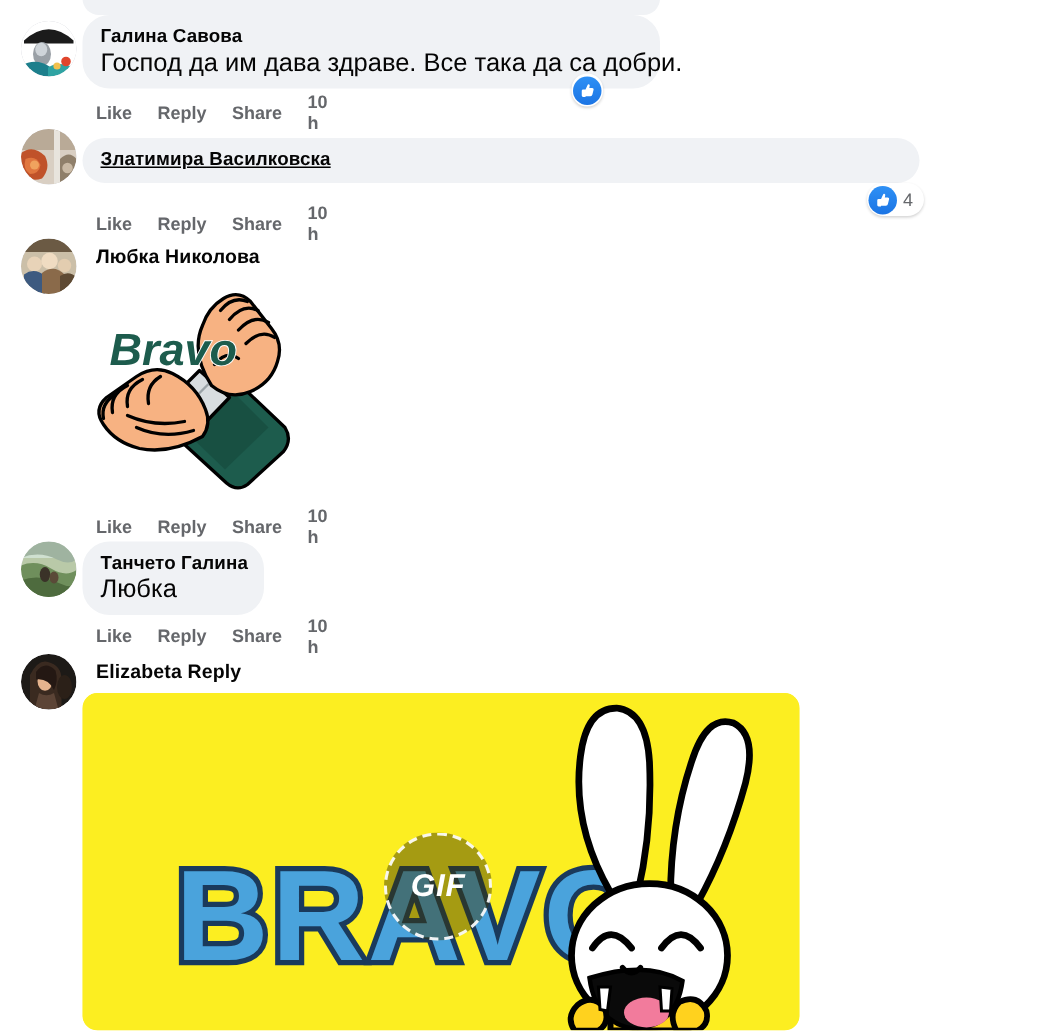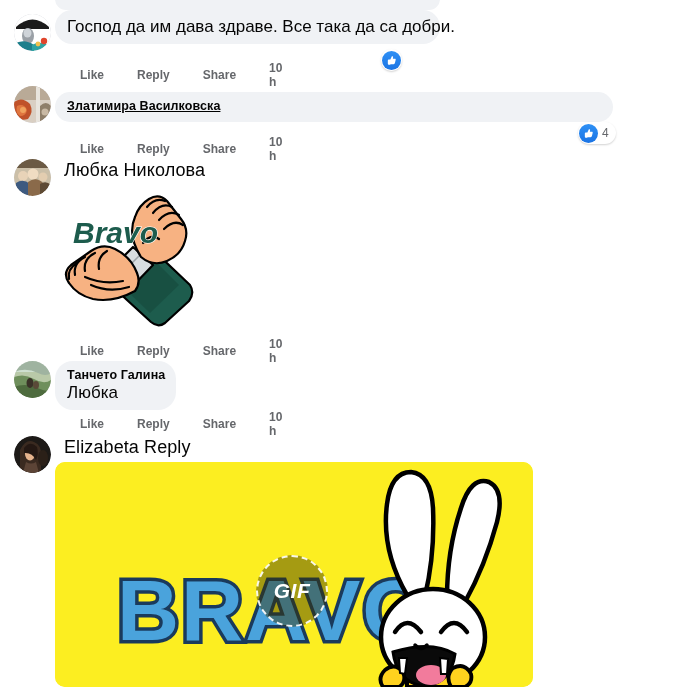--- a/index.html
+++ b/index.html
@@ -22,25 +22,25 @@
   .avatar { position:absolute; left:14px; width:37px; height:37px; border-radius:50%;
             overflow:hidden; background:#d8dadf; }
   .avatar svg { display:block; width:37px; height:37px; }
 
   .bubble { position:absolute; left:55px; background:#f0f2f5; border-radius:18px;
             padding:7px 12px 8px 12px; }
   .cname { font-size:12.5px; font-weight:700; color:#050505; line-height:15px;
            letter-spacing:0.1px; white-space:nowrap; }
   .ctext { font-size:17px; color:#050505; line-height:19px; white-space:nowrap; }
 
-  .namebare { position:absolute; left:64px; font-size:18px; font-weight:400; color:#050505;
+  .namebare { position:absolute; left:64px; font-size:13px; font-weight:700; color:#050505;
               line-height:15px; letter-spacing:0.1px; white-space:nowrap; }
 
   .actions { position:absolute; left:64px; display:flex; align-items:center; gap:0; }
-  .actions span { font-size:12px; color:#65676b; font-weight:700; line-height:14px;margin-left:16px; }
+  .actions span { font-size:12px; color:#65676b; font-weight:700; line-height:14px; }
   .act { margin-right:17px; cursor:pointer; }
   .act-time { font-weight:bold; color:#65676b; }
 
   
   .reaction { position:absolute; display:flex; align-items:center;
       background:#ffffff; border-radius:11px; height:22px; padding:0 1px;
       box-shadow:0 1px 2px rgba(0,0,0,0.18); }
   .reaction.withcount { padding-right:7px; }
   .thumb { width:19px; height:19px; border-radius:50%;
            background:linear-gradient(180deg,#2e90f5 0%,#1b74e4 100%);
@@ -85,20 +85,21 @@
           <ellipse cx="14" cy="22" rx="6" ry="8" fill="#9aa0a6"></ellipse>
           <ellipse cx="13.5" cy="19" rx="4" ry="4.5" fill="#cfd4d9"></ellipse>
           <path d="M0 30 Q10 24 20 31 L20 37 L0 37 Z" fill="#1d7f8c"></path>
           <path d="M18 31 Q26 26 37 32 L37 37 L18 37 Z" fill="#2fa3a3"></path>
           <circle cx="30" cy="27" r="3.2" fill="#e0452c"></circle>
           <circle cx="24" cy="30" r="2.4" fill="#f2c14e"></circle>
         </g>
         </svg>
     </div>
     <div class="bubble" style="top:10px; width:385px;">
+      <div class="cname">Галина Савова</div>
       <div class="ctext">Господ да им дава здраве. Все така да са добри.</div>
     </div>
 
     <div class="reaction" style="left:381px; top:49px;">
       <span class="thumb">
         <svg viewBox="0 0 24 24" fill="#ffffff">
             <path d="M9.5 21H6a2 2 0 0 1-2-2v-7a2 2 0 0 1 2-2h3.5l3-6.5c.3-.7 1-1 1.7-.8.9.2 1.5 1 1.4 1.9L15 8h4.3c1.3 0 2.2 1.2 1.9 2.4l-1.7 7.1A3 3 0 0 1 16.6 20H9.5z"></path>
           </svg>
       </span>
     </div>

